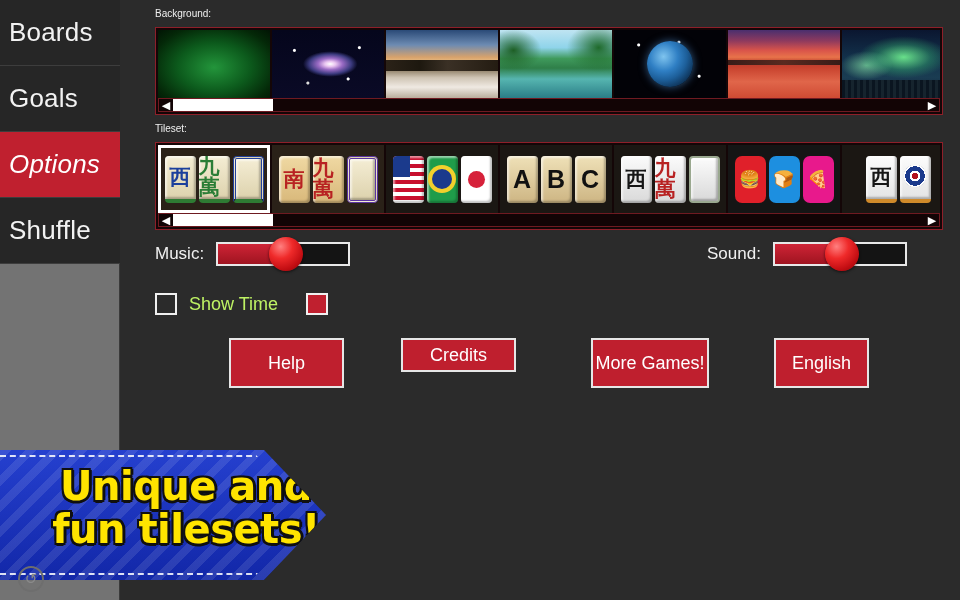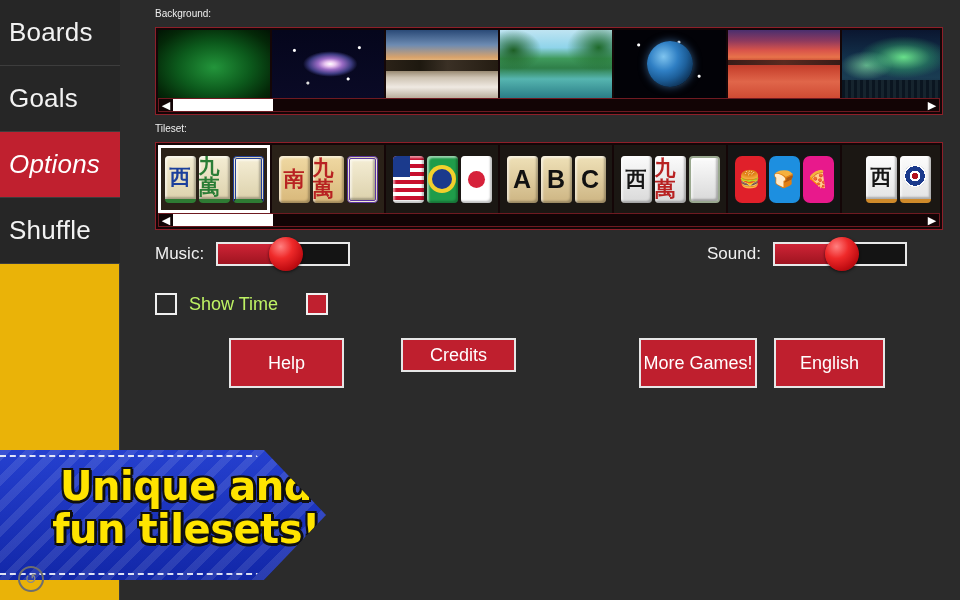--- a/index.html
+++ b/index.html
@@ -7,21 +7,21 @@
     width: 960px; height: 600px;
     background: #2b2b2b;
     font-family: "Liberation Sans", sans-serif;
     overflow: hidden;
   }
   #app { position: relative; width: 960px; height: 600px; background: #2b2b2b; }
 
   
   #sidebar {
     position: absolute; left: 0; top: 0; width: 120px; height: 600px;
-    background: #eab308;
+    background: #737373;
     border-right: 1px solid #3a3a3a;
     text-align: right;
   }
   .side-item {
     height: 66px; width: 120px;
     display: flex; align-items: center;
     padding-left: 9px;
     color: #f2f2f2;
     font-size: 26px;
     border-bottom: 1px solid #3d3d3d;
@@ -184,22 +184,22 @@
     position: absolute;
     background: #bf1f2e;
     border: 2px solid #e6e6e6;
     color: #ffffff;
     font-size: 18px;
     display: flex; align-items: center; justify-content: center;
     text-align: center; line-height: 1.12;
   }
   #btn-help    { left: 108px; top: 338px; width: 115px; height: 50px; }
   #btn-credits { left: 280px; top: 338px; width: 115px; height: 34px; }
-  #btn-more    { left: 470px; top: 338px; width: 118px; height: 50px; margin-left: 48px; }
-  #btn-lang    { left: 653px; top: 338px; width: 111px; height: 50px; }
+  #btn-more    { left: 470px; top: 338px; width: 118px; height: 50px; }
+  #btn-lang    { left: 653px; top: 338px; width: 95px; height: 50px; }
 
   
   #promo {
     position: absolute; left: 0; top: 450px; width: 326px; height: 130px;
     clip-path: polygon(0 0, 264px 0, 326px 50%, 264px 100%, 0 100%);
     background:
       repeating-linear-gradient(135deg, rgba(255,255,255,.10) 0 8px, rgba(255,255,255,0) 8px 18px),
       linear-gradient(#2540cf, #1227a8);
     padding-left: 43px;
   }

